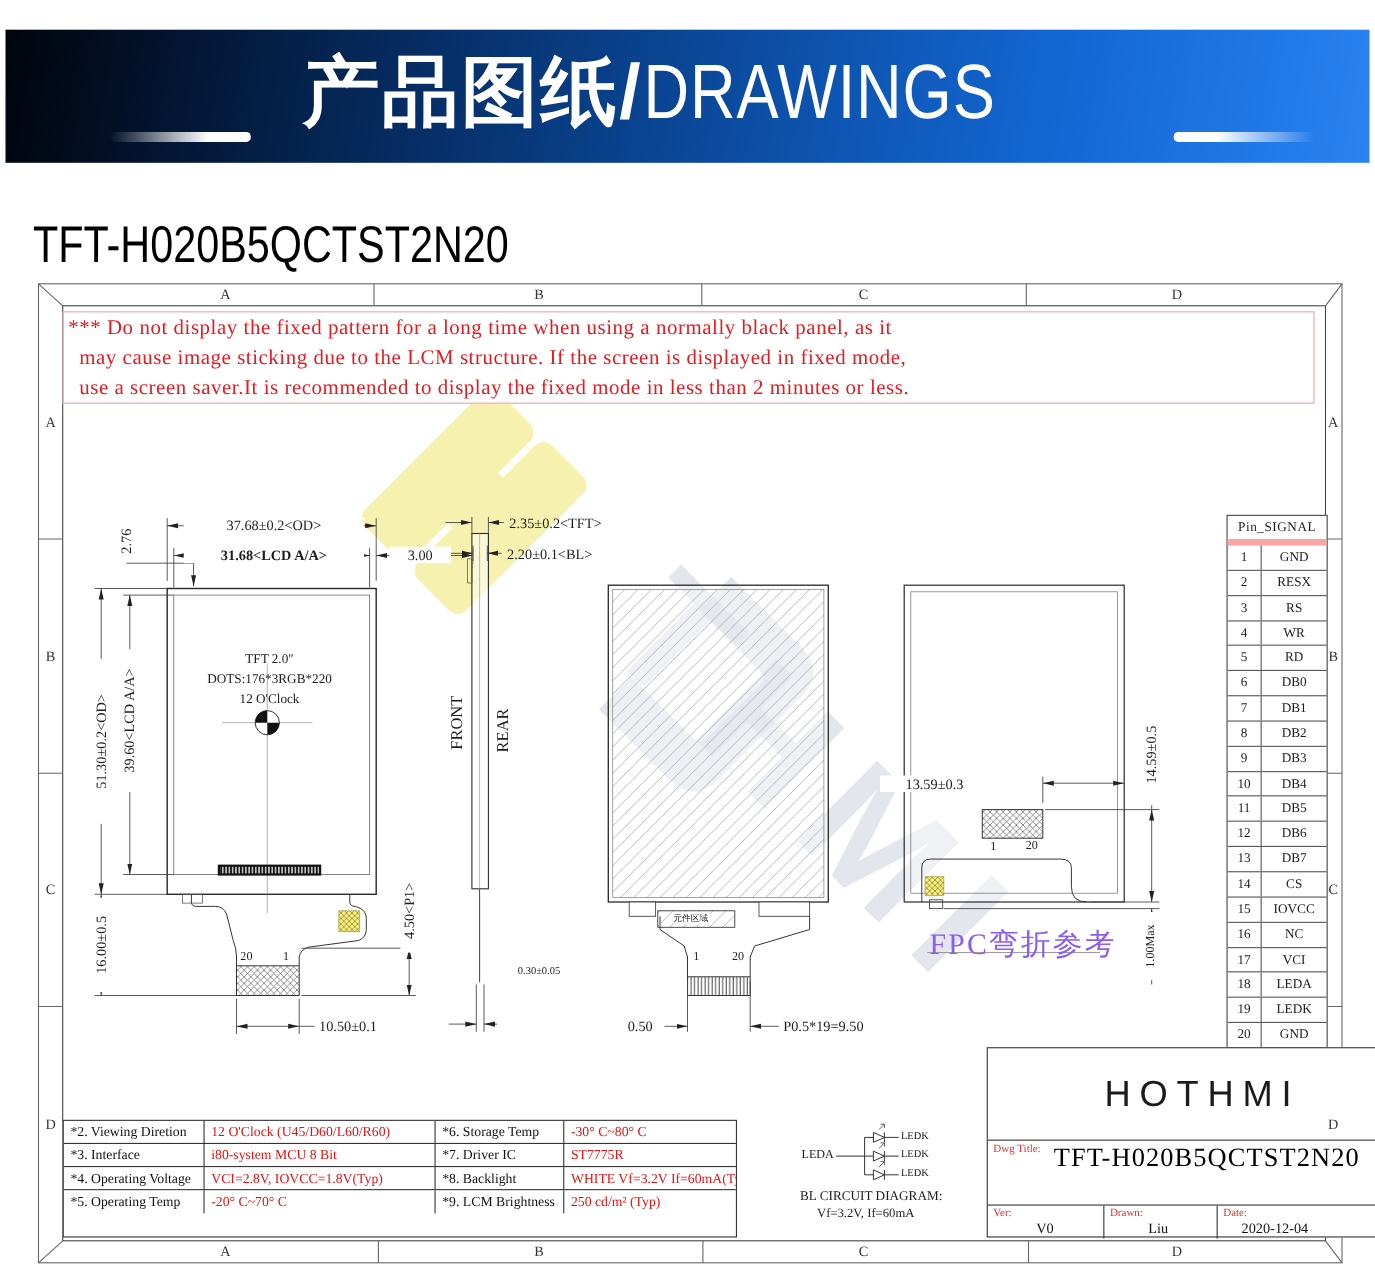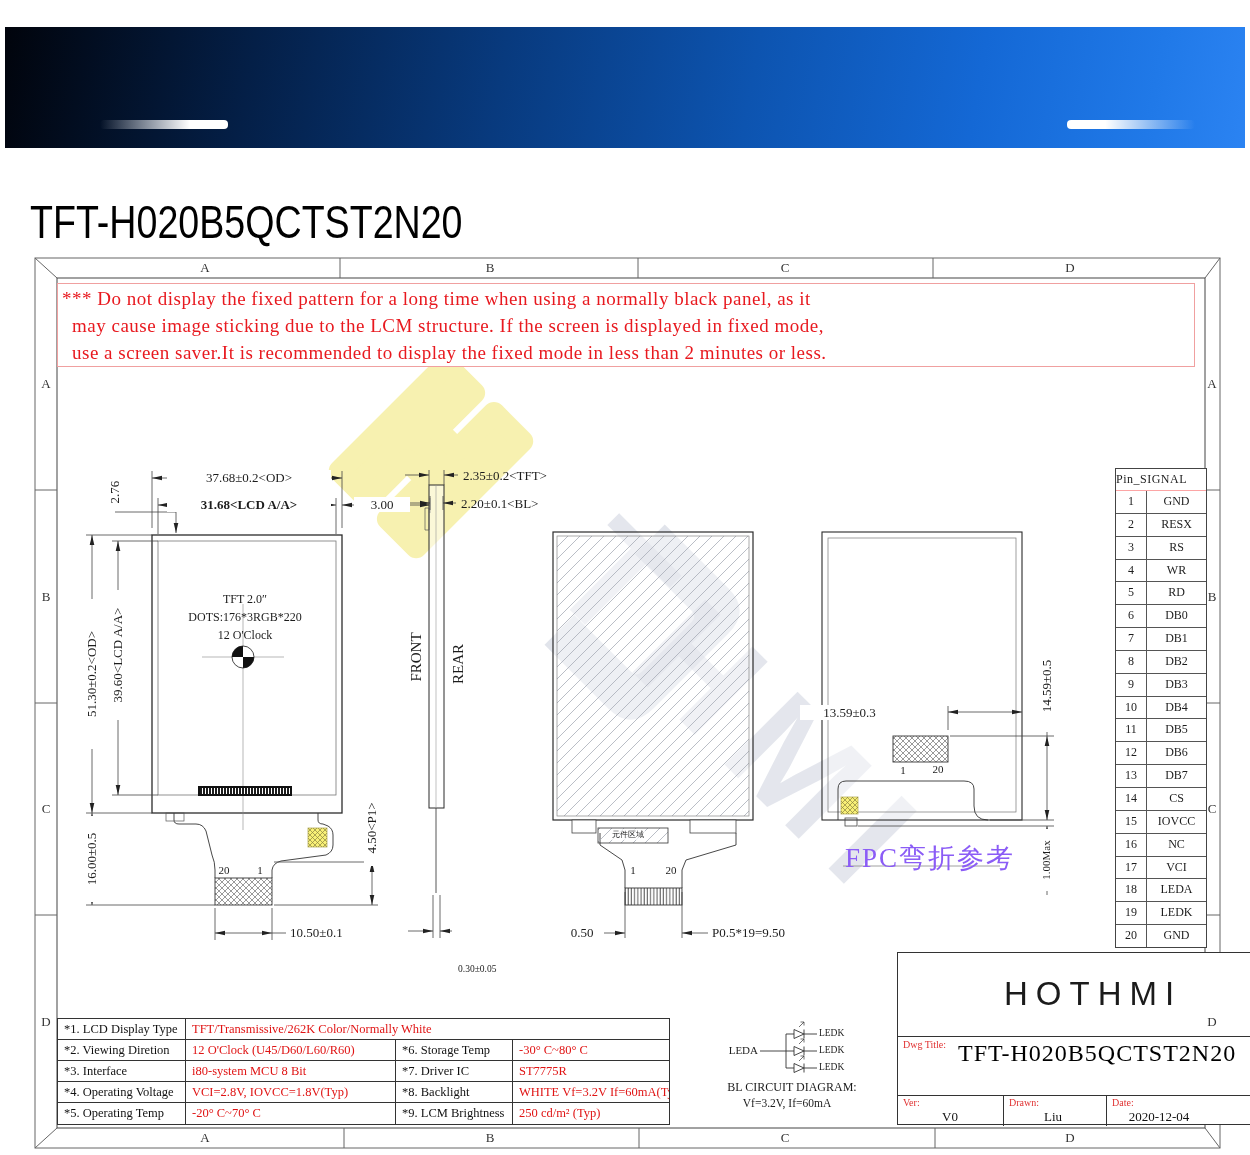--- a/index.html
+++ b/index.html
@@ -25,21 +25,21 @@
   .dtxt{font-size:13px;color:#1c1c1c;white-space:nowrap;background:#fff;padding:0 2px;text-align:center;line-height:15px;}
   .nobg{background:transparent;}
   .vtext{transform:rotate(-90deg);transform-origin:center;background:#fff;text-align:center;
     font-size:13px;white-space:nowrap;line-height:15px;height:16px;}
   .pin-num{font-size:11px;background:transparent;padding:0;}
   .small{font-size:9.5px;}
   
   .zone{font-size:13px;color:#333;text-align:center;line-height:18px;}
   
   #pin-table{left:1115px;top:468px;width:90px;border:1px solid #444;background:#fff;font-size:12px;}
-  #pin-table .hd{height:21px;line-height:21px;text-align:left;border-bottom:1px solid #fca5a5;letter-spacing:.5px;}
+  #pin-table .hd{height:21px;line-height:21px;text-align:center;border-bottom:6px solid #fca5a5;letter-spacing:.5px;}
   .pin-row{display:flex;height:21.85px;line-height:21.85px;border-bottom:1px solid #555;}
   .pin-row:last-child{border-bottom:none;}
   .pin-row .no{width:30px;border-right:1px solid #555;text-align:center;}
   .pin-row .sig{flex:1;text-align:center;}
   
   #spec-table{left:57px;top:1018px;width:611px;height:105px;border:1px solid #333;background:#fff;font-size:12.5px;}
   .spec-row{display:flex;height:21px;line-height:20px;border-bottom:1px solid #333;box-sizing:border-box;}
   .spec-row:last-child{border-bottom:none;}
   .spec-cell{box-sizing:border-box;padding:0 6px;white-space:nowrap;overflow:hidden;}
   .spec-label{width:128px;border-right:1px solid #333;color:#111;}
@@ -59,20 +59,21 @@
   .bl-txt{font-size:12px;white-space:nowrap;text-align:center;}
   
   svg{position:absolute;left:0;top:0;}
   #fpc-caption{font-size:27px;letter-spacing:2px;color:#8b5cf6;white-space:nowrap;}
   #comp-area{font-size:8px;color:#222;background:rgba(255,255,255,.75);padding:0 1px;}
 </style>
 </head>
 <body>
 
 <div id="banner" class="abs">
+  <div id="banner-title" class="abs"><span>产品图纸/</span><span class="en">DRAWINGS</span></div>
   <div id="dash-l" class="abs dash"></div>
   <div id="dash-r" class="abs dash"></div>
 </div>
 
 <div id="product-title" class="abs">TFT-H020B5QCTST2N20</div>
 
 <svg width="1250" height="1155" viewBox="0 0 1250 1155">
   <defs>
     <marker id="arr" viewBox="0 0 10 6" refX="10" refY="3" markerWidth="10" markerHeight="6" orient="auto-start-reverse" markerUnits="userSpaceOnUse">
       <path d="M0,0.7 L10,3 L0,5.3 Z" fill="#222"></path>
@@ -256,21 +257,21 @@
 <div class="abs dtxt" style="left:288px;top:925px;width:90px;text-align:left;">10.50±0.1</div>
 <div class="abs vtext" style="left:334px;top:820px;width:76px;">4.50&lt;P1&gt;</div>
 <div class="abs dtxt pin-num" style="left:215px;top:863px;width:18px;">20</div>
 <div class="abs dtxt pin-num" style="left:253px;top:863px;width:14px;">1</div>
 <div class="abs dtxt nobg" style="left:173px;top:592px;width:140px;font-size:12px;">TFT 2.0″</div>
 <div class="abs dtxt nobg" style="left:173px;top:610px;width:140px;font-size:12px;">DOTS:176*3RGB*220</div>
 <div class="abs dtxt nobg" style="left:173px;top:628px;width:140px;font-size:12px;">12 O'Clock</div>
 
 <div class="abs dtxt nobg" style="left:461px;top:468px;width:130px;text-align:left;">2.35±0.2&lt;TFT&gt;</div>
 <div class="abs dtxt nobg" style="left:459px;top:496px;width:130px;text-align:left;">2.20±0.1&lt;BL&gt;</div>
-<div class="abs dtxt nobg small" style="left:456px;top:962px;width:64px;text-align:left;">0.30±0.05</div>
+<div class="abs dtxt nobg small" style="left:456px;top:876px;width:64px;text-align:center;">0.30±0.05</div>
 <div class="abs vtext" style="left:382px;top:649px;width:70px;font-size:15px;">FRONT</div>
 <div class="abs vtext" style="left:431px;top:656px;width:56px;font-size:15px;">REAR</div>
 
 <div class="abs" id="comp-area" style="left:611px;top:829px;">元件区域</div>
 <div class="abs dtxt pin-num" style="left:626px;top:863px;width:14px;">1</div>
 <div class="abs dtxt pin-num" style="left:662px;top:863px;width:18px;">20</div>
 <div class="abs dtxt" style="left:560px;top:925px;width:40px;">0.50</div>
 <div class="abs dtxt" style="left:710px;top:925px;width:110px;text-align:left;">P0.5*19=9.50</div>
 
 <div class="abs dtxt" style="left:800px;top:705px;width:95px;">13.59±0.3</div>
@@ -367,24 +368,20 @@
         <div class="sig">LEDK</div>
       </div>
       <div class="pin-row">
         <div class="no">20</div>
         <div class="sig">GND</div>
       </div>
     </div>
 </div>
 
 <div id="spec-table" class="abs">
-    <div class="spec-row">
-      <div class="spec-cell spec-label">*1. LCD Display Type</div>
-      <div class="spec-cell spec-span">TFT/Transmissive/262K Color/Normally White</div>
-    </div>
     <div class="spec-row">
       <div class="spec-cell spec-label">*2. Viewing Diretion</div>
       <div class="spec-cell spec-val">12 O'Clock (U45/D60/L60/R60)</div>
       <div class="spec-cell spec-label2">*6. Storage Temp</div>
       <div class="spec-cell spec-val2">-30° C~80° C</div>
     </div>
     <div class="spec-row">
       <div class="spec-cell spec-label">*3. Interface</div>
       <div class="spec-cell spec-val">i80-system MCU 8 Bit</div>
       <div class="spec-cell spec-label2">*7. Driver IC</div>

